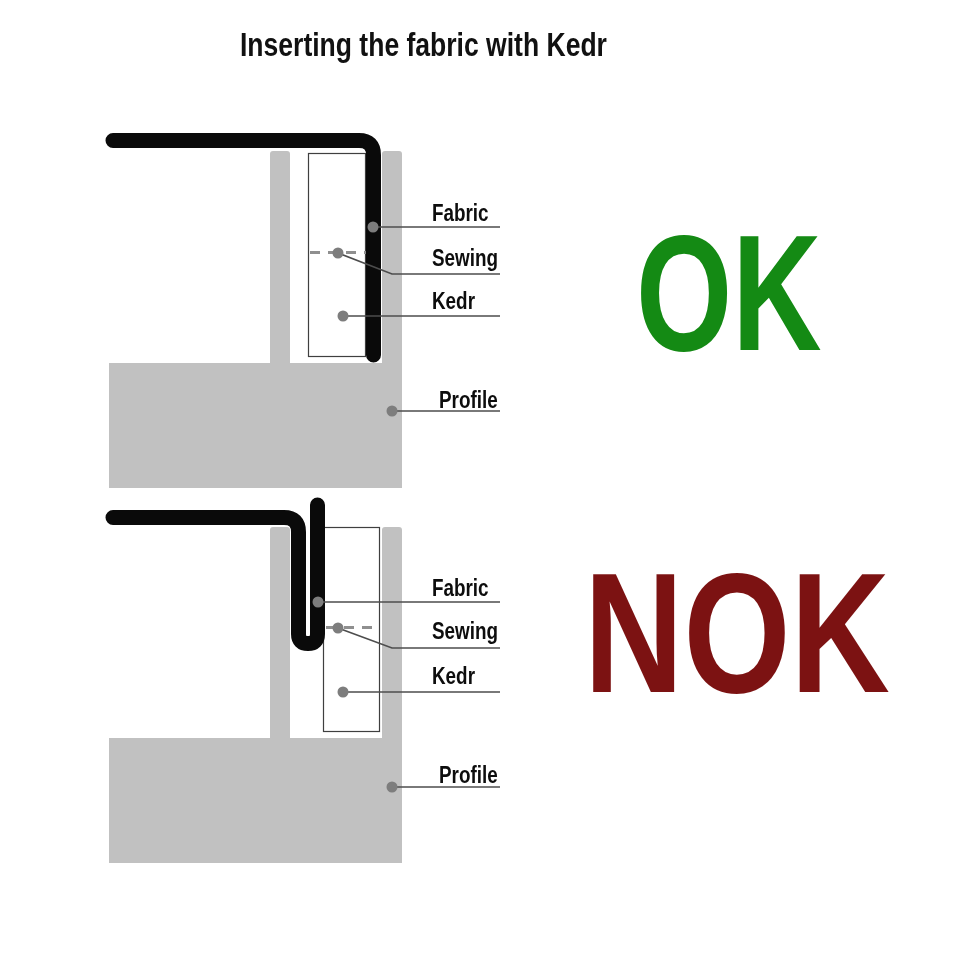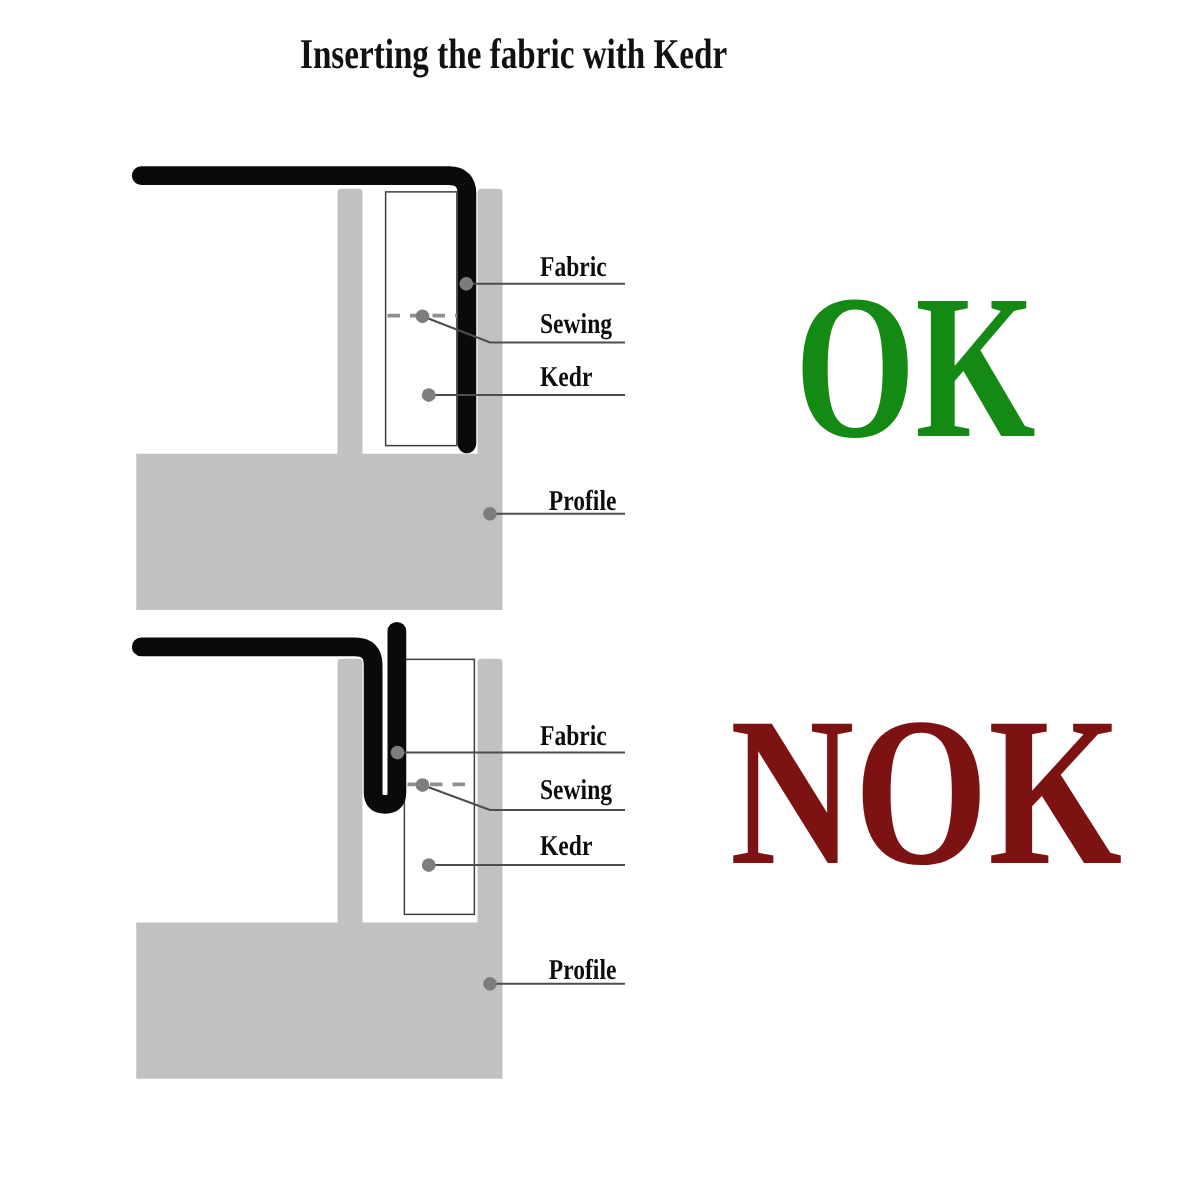--- a/index.html
+++ b/index.html
@@ -1,18 +1,18 @@
 <!DOCTYPE html>
 <html><head>
 <meta charset="utf-8">
 <style>
   html,body{margin:0;padding:0;background:#ffffff;}
   #stage{
     position:relative;width:962px;height:962px;background:#ffffff;overflow:hidden;
-    font-family:Liberation Serif, serif;
+    font-family:Liberation Sans, sans-serif;
   }
   #diagram-svg{position:absolute;left:0;top:0;width:962px;height:962px;}
   .title{
     position:absolute;left:240px;top:27px;
     font-size:34px;font-weight:bold;color:#111111;line-height:1;
     transform:scaleX(0.78);transform-origin:left top;white-space:nowrap;
   }
   .part-label{
     position:absolute;font-size:23px;font-weight:bold;color:#0d0d0d;line-height:1;
     transform:scaleX(0.82);transform-origin:left top;white-space:nowrap;

